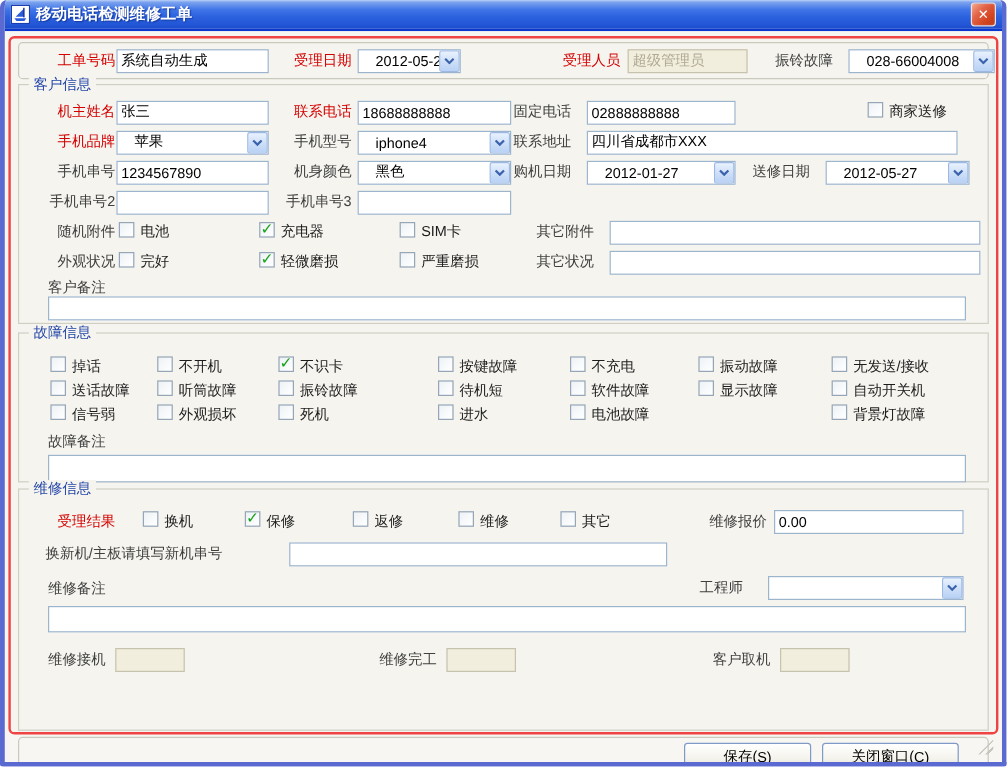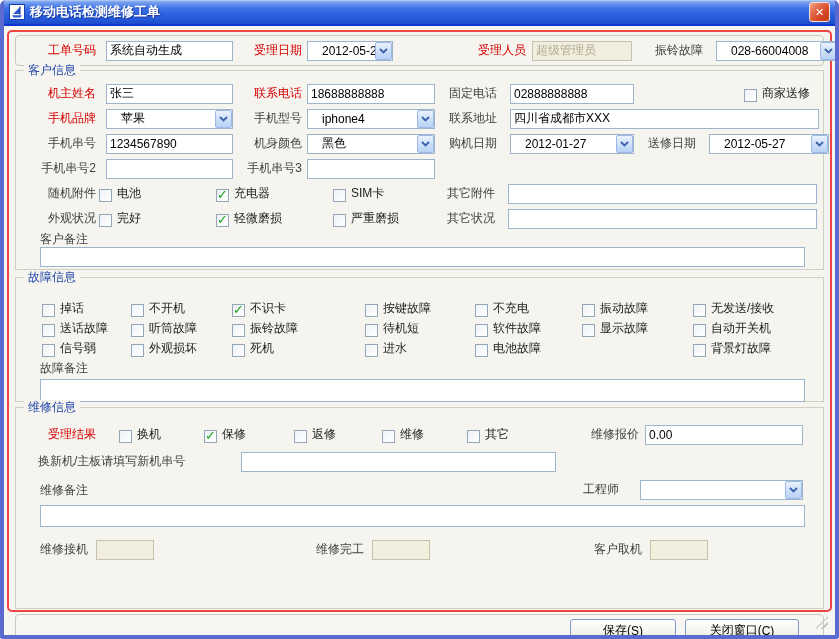--- a/index.html
+++ b/index.html
@@ -45,33 +45,33 @@
   .inp { height:20px; border:1px solid #9db4cd; background:#fff; font-size:12px; padding:0 3px;
          flex:none; color:#000; }
   .dis { background:#f1eedd; border:1px solid #c6c2ae; color:#b0a994; }
 
   .combo { height:20px; border:1px solid #9db4cd; background:#fff; display:flex; align-items:center; flex:none; }
   .cval { flex:1; font-size:12px; padding:0 14px; color:#000; white-space:nowrap; overflow:hidden; }
   .cbtn { width:17px; height:18px; margin-right:0; border:1px solid #9cb9e6; border-radius:2px; flex:none;
           background:linear-gradient(180deg,#e9f2fe 0%,#cfe0f8 50%,#b9d2f5 100%);
           display:flex; align-items:center; justify-content:center; }
 
-  .cb  { display:flex; align-items:flex-end; flex:none; }
+  .cb  { display:flex; align-items:flex-start; flex:none; }
   .box { width:13px; height:13px; border:1px solid #94a6b8; background:linear-gradient(135deg,#eef2f6,#ffffff);
          position:relative; flex:none; }
   .box.checked::after { content:"✓"; position:absolute; left:0px; top:-3px; font-size:13px;
          font-weight:bold; color:#17a317; }
   .cbl { font-size:12px; color:#1c1c1c; margin-left:5px; white-space:nowrap; }
 
   
   .l1 { width:66px; margin-left:14px; }
-  .f1 { width:127px; margin-left:10px; }
+  .f1 { width:127px; margin-left:1px; }
   .l2 { width:55px; margin-left:14px; }
   .f2 { width:128px; margin-left:5px; }
-  .l3 { width:48px; margin-left:14px; }
+  .l3 { width:48px; margin-left:2px; }
   .f3 { width:124px; margin-left:13px; }
   .l4 { width:48px; margin-left:14px; }
   .f4 { width:120px; margin-left:13px; }
   .f3wide { width:309px; margin-left:13px; }
   .merchant { margin-left:110px; }
 
   
   .f2top { width:86px; margin-left:5px; }
   .l3top { width:48px; margin-left:85px; }
   .f3top { width:100px; margin-left:6px; }

